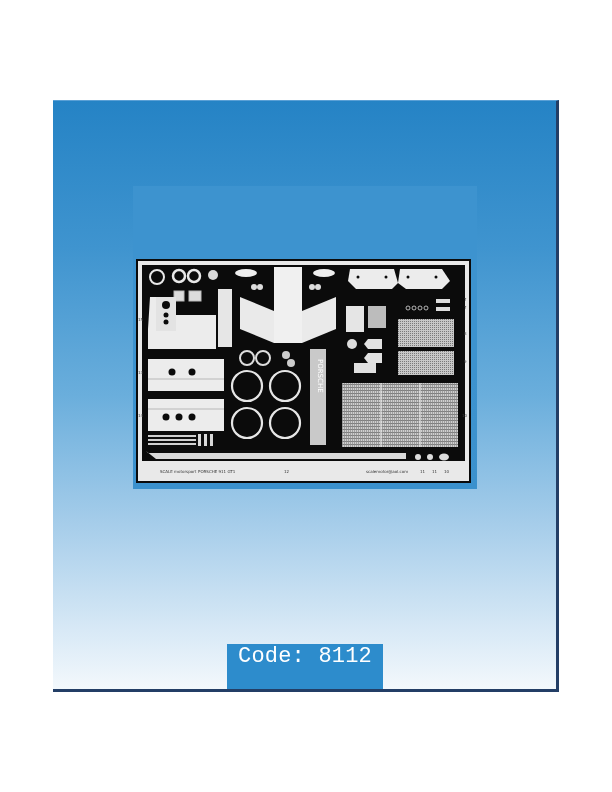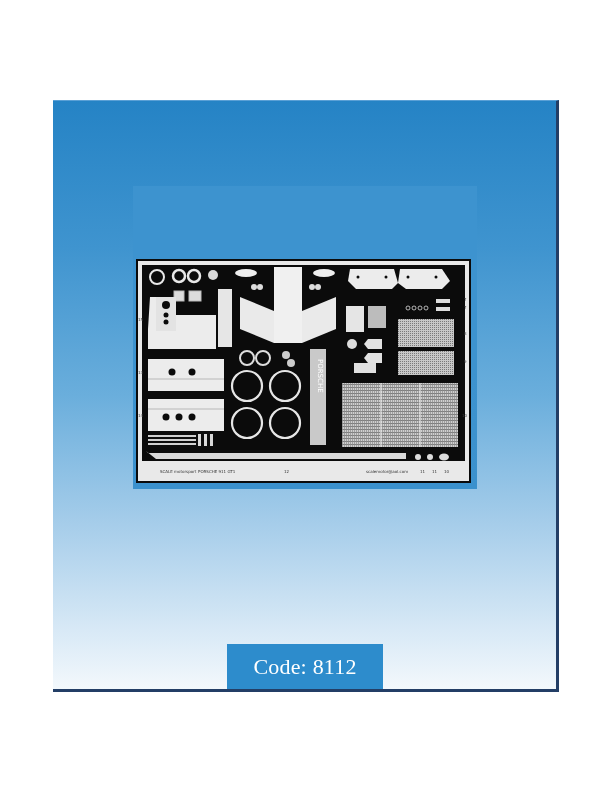--- a/index.html
+++ b/index.html
@@ -18,22 +18,22 @@
     background: linear-gradient(to bottom, #3d93cf 0%, #3d93cf 60%, #3b91cd 100%);
   }
   .fret {
     position: absolute; left: 3px; top: 73px; width: 335px; height: 224px;
     background: #0b0b0b;
   }
   .fret svg { display: block; }
   .code-badge {
     position: absolute; left: 174px; top: 543px; width: 156px; height: 45px;
     background: #2d8ccc; color: #ffffff;
-    display: flex; align-items: center; justify-content: center;
-    font-family: Liberation Serif, serif; font-size: 22px; letter-spacing: 0.2px;
+    display: flex; justify-content: center;
+    font-family: Liberation Mono, monospace; font-size: 22px; letter-spacing: 0.2px;
   }
   .fret-text { font-family: "DejaVu Sans", sans-serif; font-size: 4px; fill: #333; }
   .num { font-family: "DejaVu Sans", sans-serif; font-size: 4px; fill: #444; }
 </style>
 </head>
 <body>
 
 <div class="panel">
   <div class="photo">
     <div class="fret">

